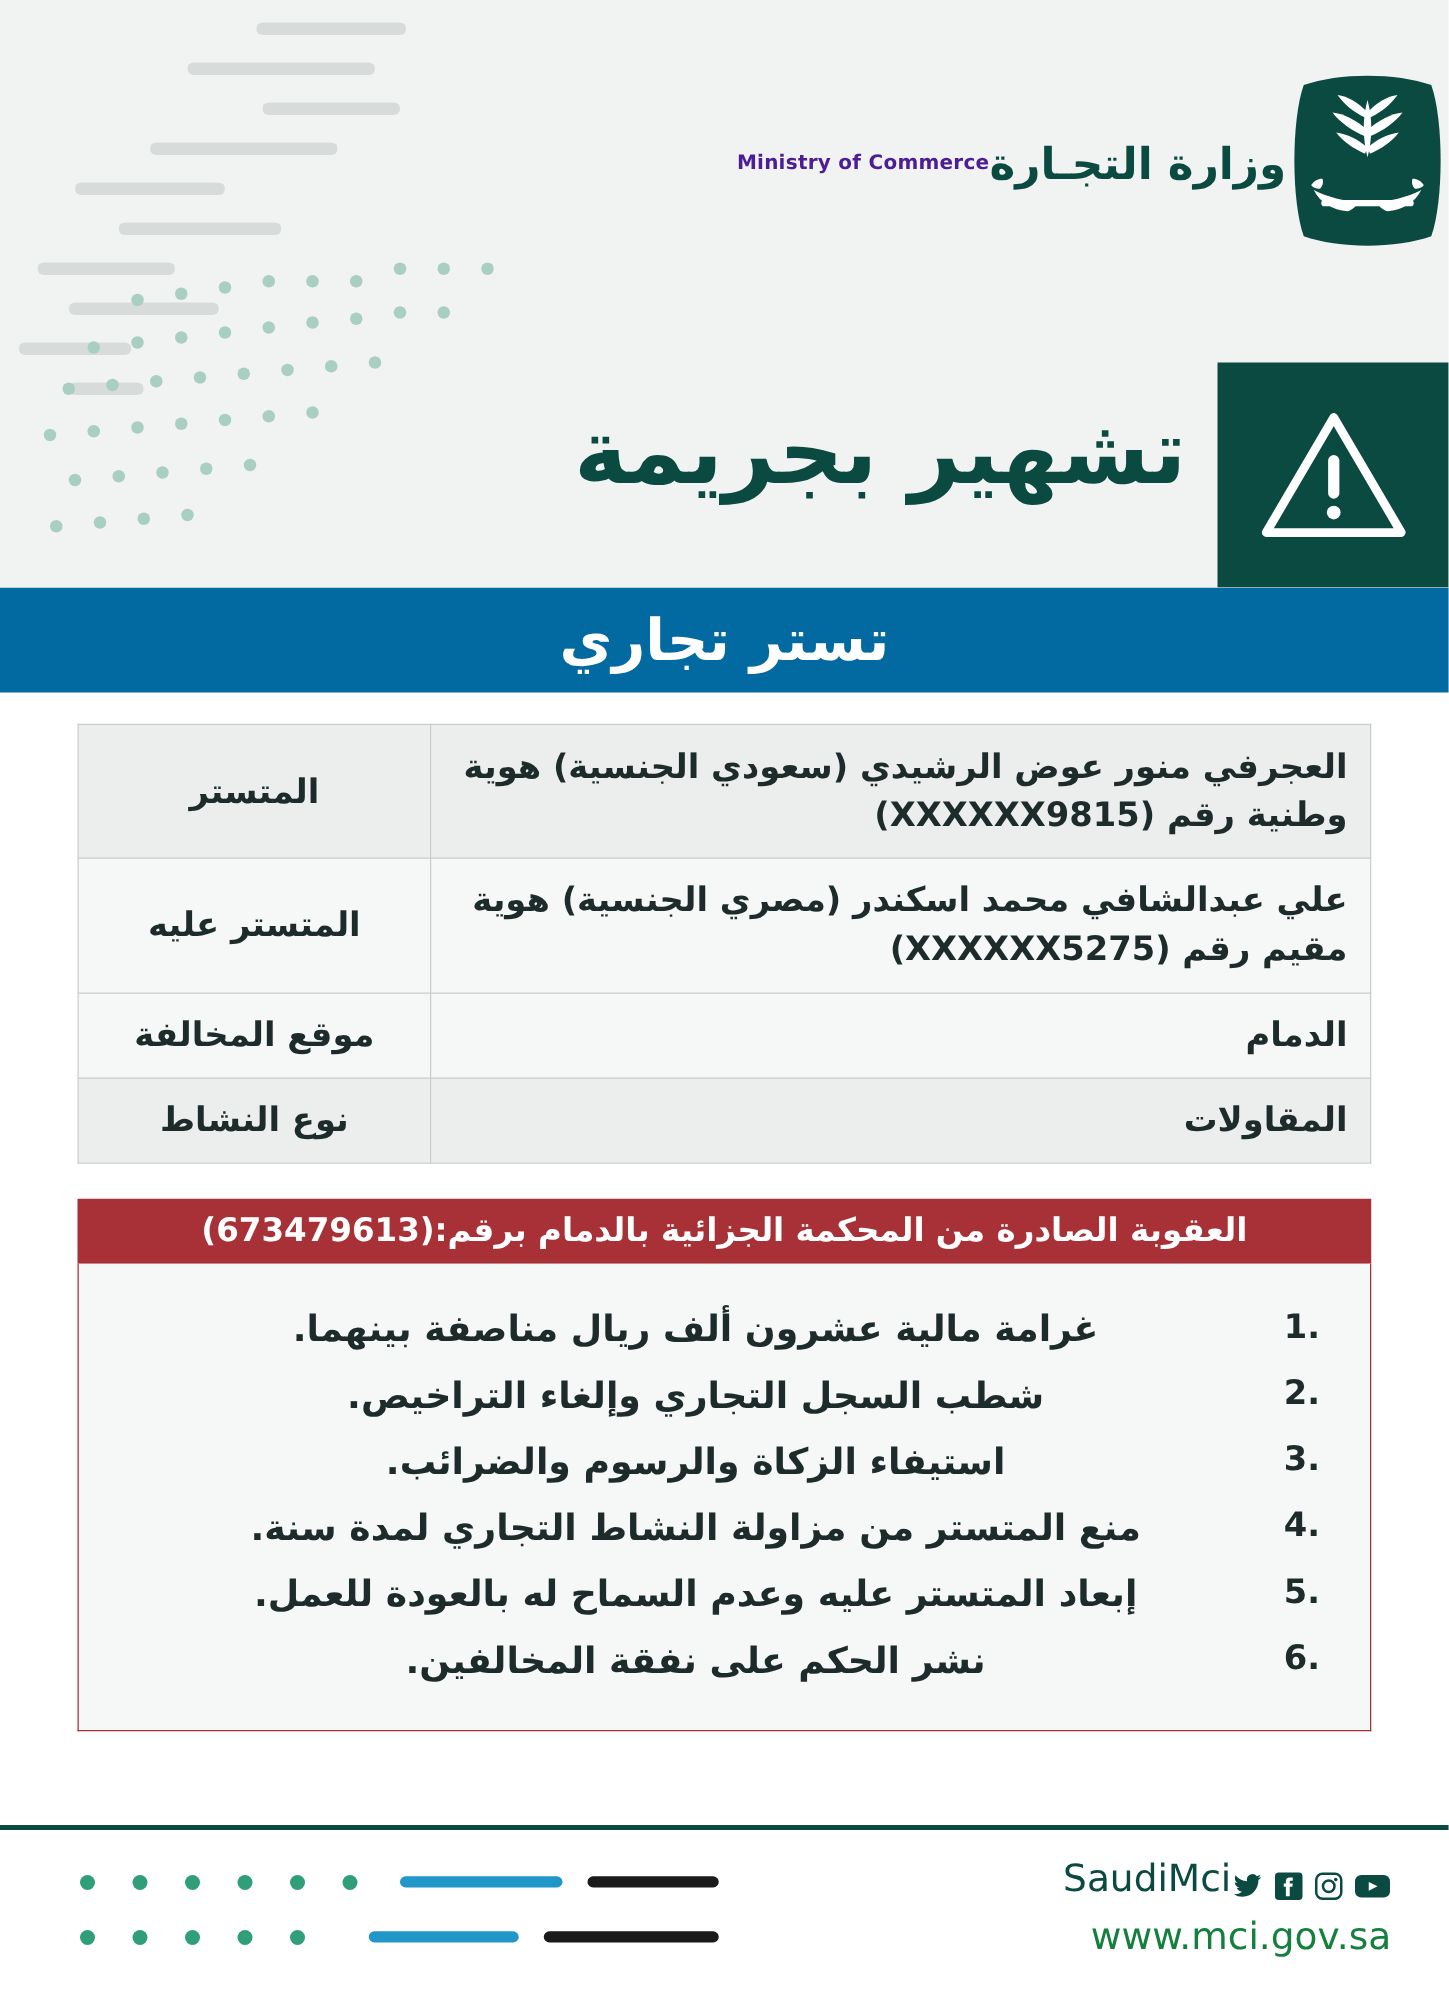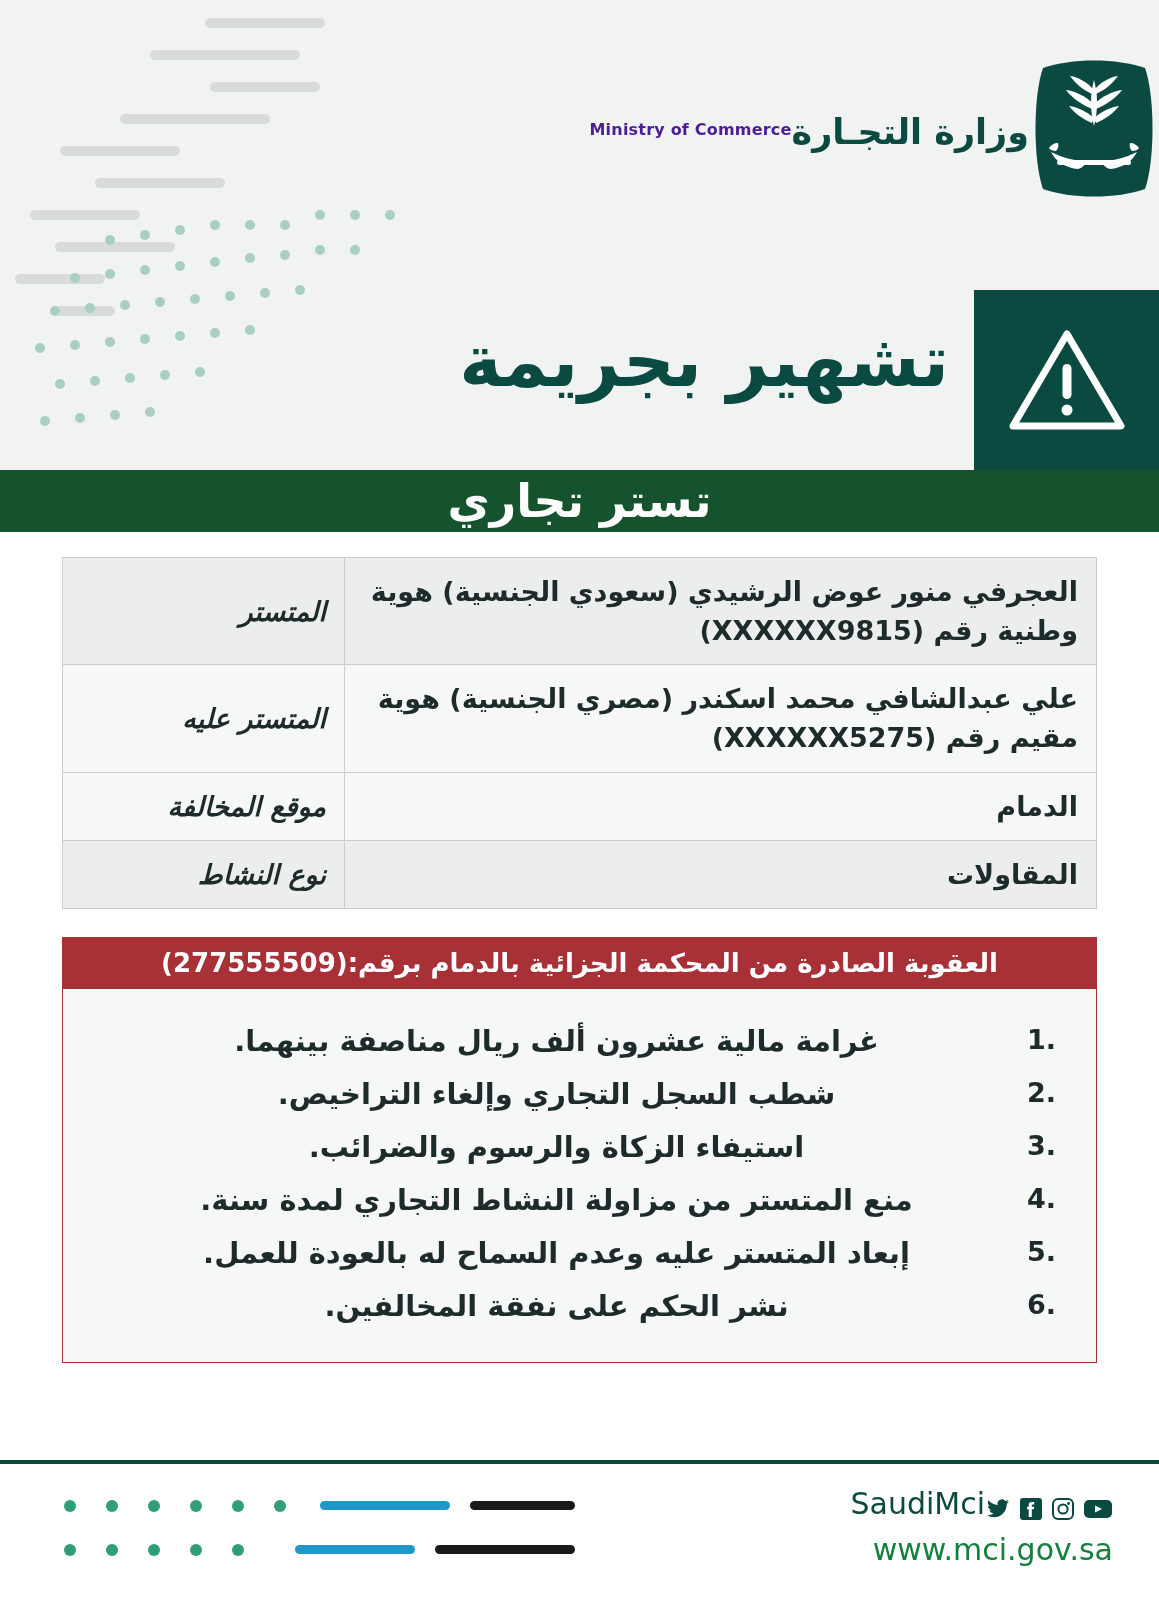--- a/index.html
+++ b/index.html
@@ -77,22 +77,22 @@
     position: absolute;
     top: 325px;
     right: 210px;
     font-size: 72px;
     font-weight: bold;
     color: #0b4a40;
     line-height: 1;
   }
   
   .red-banner {
-    height: 62px;
-    background: #14532d;
+    height: 84px;
+    background: #0369a1;
     color: #ffffff;
     display: flex;
     align-items: center;
     justify-content: center;
     font-size: 46px;
     font-weight: bold;
   }
   
   .table-wrap {
     margin: 25px 62px 0 62px;
@@ -108,22 +108,22 @@
     font-size: 27px;
     font-weight: bold;
     color: #1d2b2a;
     line-height: 1.45;
     vertical-align: middle;
   }
   table.info tr.even td { background: #eceded; }
   table.info tr.odd  td { background: #f6f7f7; }
   td.label {
     width: 245px;
+    text-align: center;
     color: #1d2b2a;
-    font-style: italic;
   }
   td.value { text-align: right; }
   
   .penalty-head {
     margin: 28px 62px 0 62px;
     background: #a83138;
     color: #ffffff;
     font-size: 26px;
     font-weight: bold;
     text-align: center;
@@ -333,21 +333,21 @@
           <td class="label">موقع المخالفة</td>
         </tr>
         <tr class="even">
           <td class="value">المقاولات</td>
           <td class="label">نوع النشاط</td>
         </tr>
       </tbody>
     </table>
   </div>
 
-  <div class="penalty-head">العقوبة الصادرة من المحكمة الجزائية بالدمام برقم:(277555509)</div>
+  <div class="penalty-head">العقوبة الصادرة من المحكمة الجزائية بالدمام برقم:(673479613)</div>
   <div class="penalty-body">
     <ol class="penalties">
       <li>غرامة مالية عشرون ألف ريال مناصفة بينهما.</li>
       <li>شطب السجل التجاري وإلغاء التراخيص.</li>
       <li>استيفاء الزكاة والرسوم والضرائب.</li>
       <li>منع المتستر من مزاولة النشاط التجاري لمدة سنة.</li>
       <li>إبعاد المتستر عليه وعدم السماح له بالعودة للعمل.</li>
       <li>نشر الحكم على نفقة المخالفين.</li>
     </ol>
   </div>

